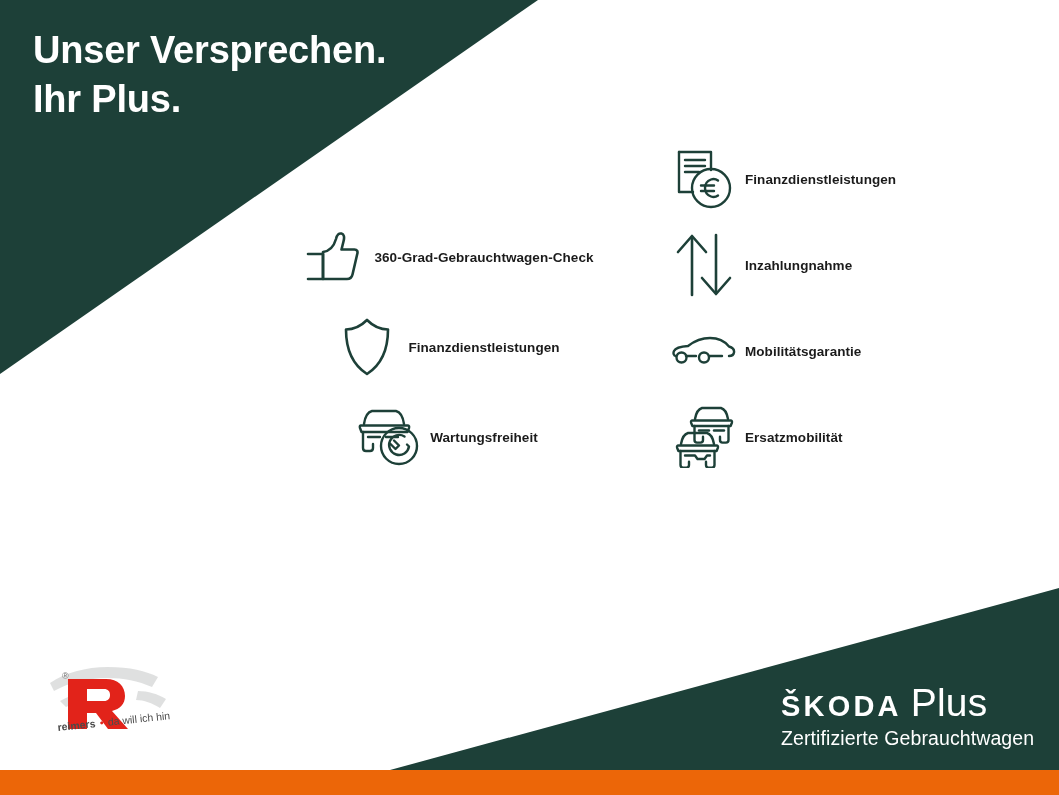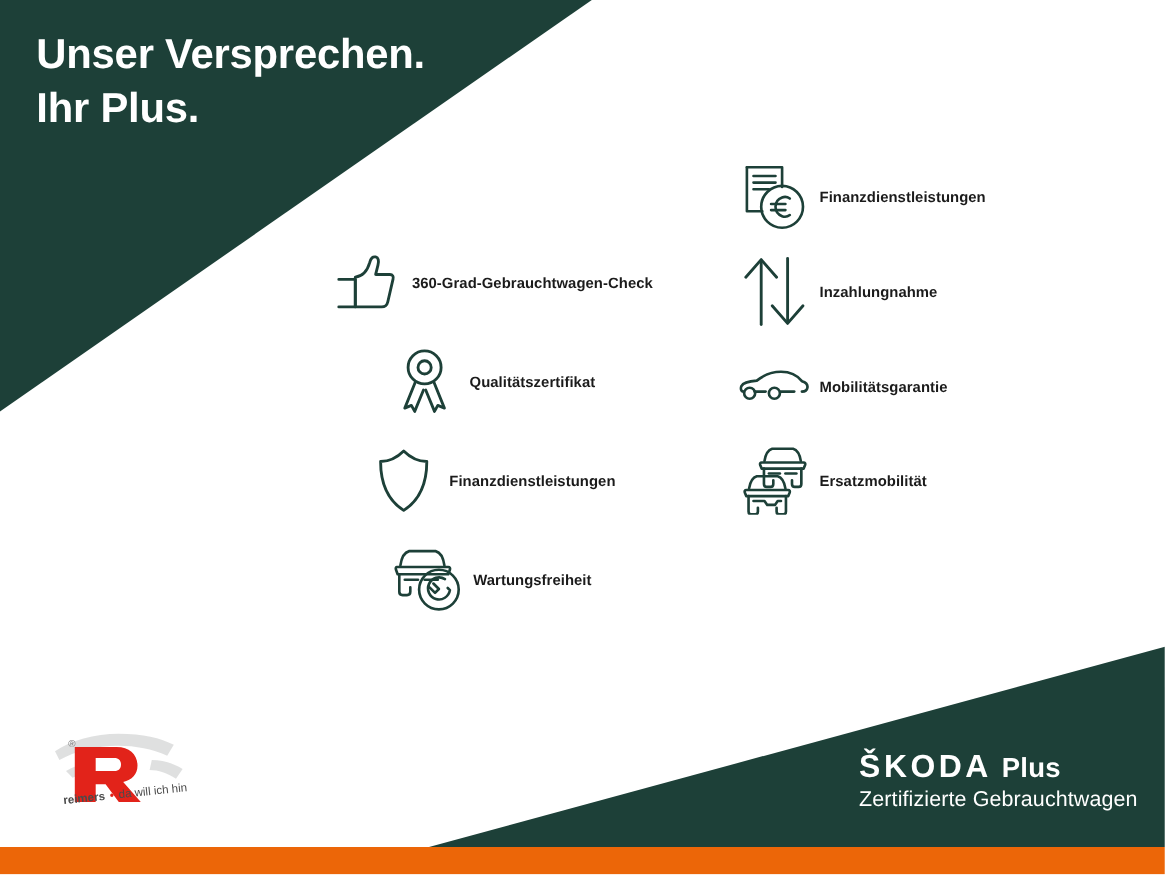--- a/index.html
+++ b/index.html
@@ -81,22 +81,22 @@
     display:flex;
     align-items:baseline;
     gap:9px;
   }
   .skoda-word{
     font-size:29px;
     font-weight:700;
     letter-spacing:3.2px;
   }
   .skoda-plus{
-    font-size:25px;
-    font-weight:700;
+    font-size:39px;
+    font-weight:400;
     letter-spacing:0.2px;
   }
   .skoda-sub{
     margin-top:2px;
     font-size:19.5px;
     font-weight:400;
     letter-spacing:0.1px;
   }
 
   
@@ -137,31 +137,20 @@
       <span class="ico">
         <svg width="54" height="52" viewBox="0 0 54 52" fill="none" stroke="#1d4038" stroke-width="2.6" stroke-linecap="round" stroke-linejoin="round">
           <path d="M2,23 H17 V48 H2"></path>
           <path d="M17,21 C24,20 28,15 30,8 C31,3.5 33,2 35.5,2.6 C38,3.2 38.6,6 37.6,10 L35.5,18.5 H48.5
                    C51,18.5 52,20.5 51.3,22.8 L46.5,43.5 C45.8,46.5 44,48 41,48 H17 Z"></path>
         </svg>
       </span>
       <span class="lbl">360-Grad-Gebrauchtwagen-Check</span>
     </div>
 
-    <div class="feature">
-      <span class="ico">
-        <svg width="48" height="60" viewBox="0 0 48 60" fill="none" stroke="#1d4038" stroke-width="2.6" stroke-linecap="round" stroke-linejoin="round">
-          <circle cx="24" cy="17" r="15"></circle>
-          <circle cx="24" cy="17" r="6"></circle>
-          <path d="M15.5,30.5 L6,54 L12,51.5 L15,57 L23,37.5"></path>
-          <path d="M32.5,30.5 L42,54 L36,51.5 L33,57 L25,37.5"></path>
-        </svg>
-      </span>
-      <span class="lbl">Qualitätszertifikat</span>
-    </div>
 
     <div class="feature">
       <span class="ico">
         <svg width="48" height="58" viewBox="0 0 48 58" fill="none" stroke="#1d4038" stroke-width="2.6" stroke-linecap="round" stroke-linejoin="round">
           <path d="M24,2 C31,9 39,11.5 45,11.5 C45,32 38,47 24,56 C10,47 3,32 3,11.5 C9,11.5 17,9 24,2 Z"></path>
         </svg>
       </span>
       <span class="lbl">Finanzdienstleistungen</span>
     </div>
 

